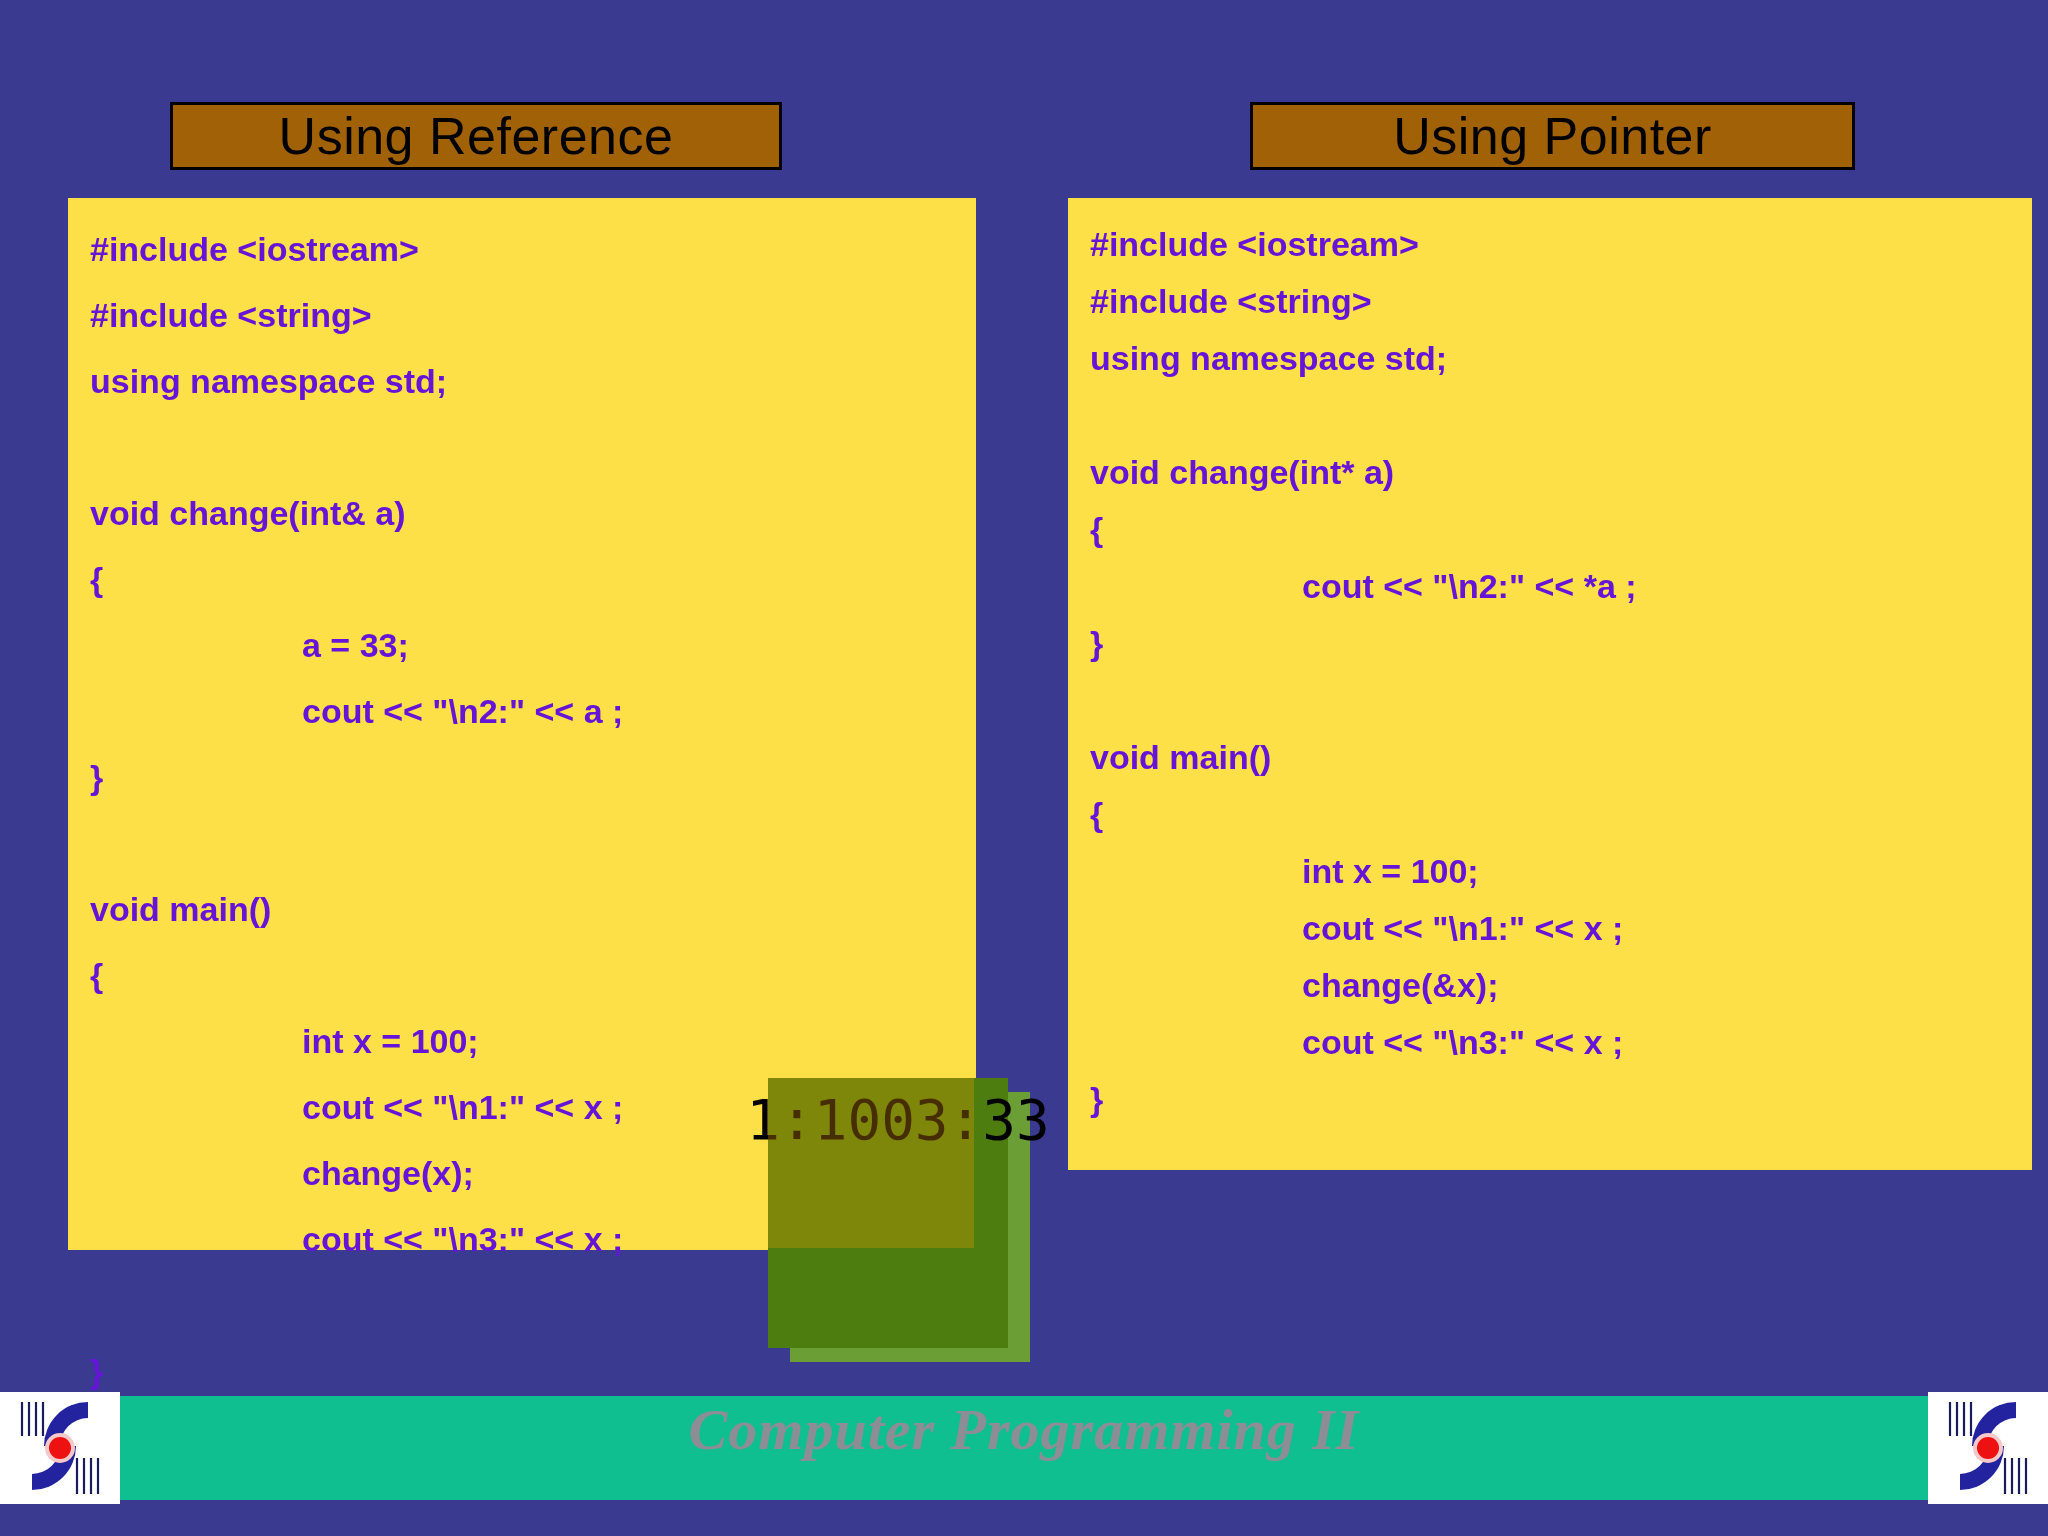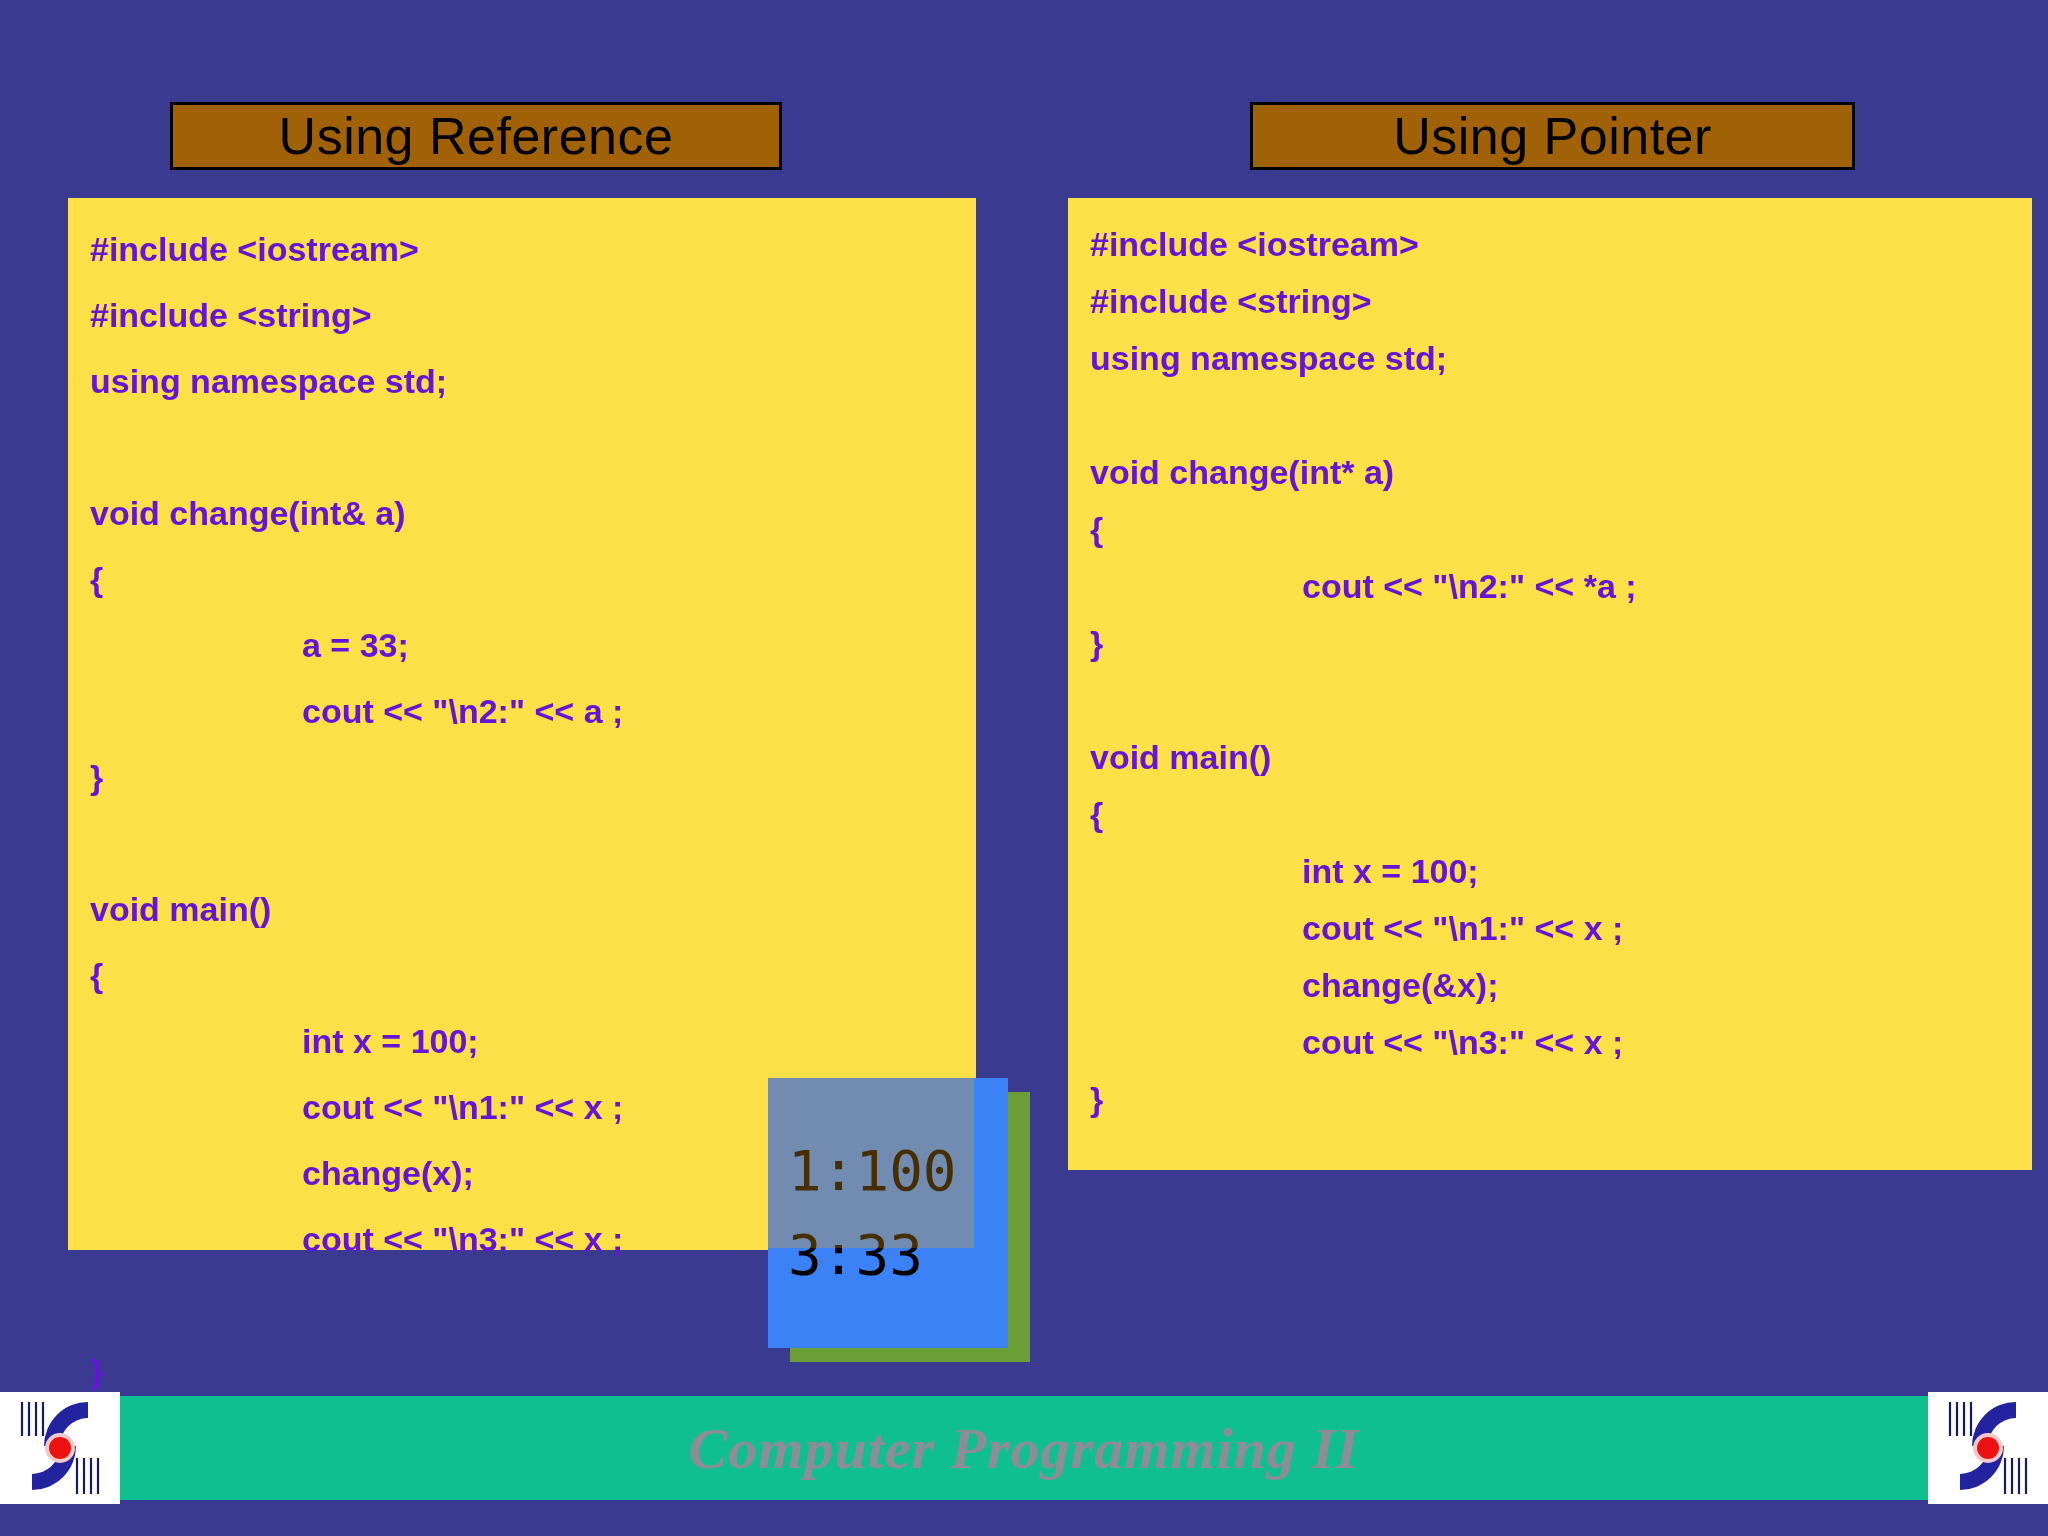--- a/index.html
+++ b/index.html
@@ -62,23 +62,23 @@
     width: 240px;
     height: 270px;
     background: #6b9e34;
   }
   #output-box {
     position: absolute;
     left: 768px;
     top: 1078px;
     width: 240px;
     height: 270px;
-    background: #3b82f6;
+    background: #4d7c0f;
     display: flex;
-    flex-direction: column;
+    flex-direction: row;
     justify-content: center;
     padding-left: 20px;
     box-sizing: border-box;
   }
   #output-box .oline {
     color: #000;
     font-family: "DejaVu Sans Mono", monospace;
     font-size: 56px;
     line-height: 84px;
     white-space: pre;
@@ -106,21 +106,21 @@
     position: absolute;
     left: 0; top: 0;
     width: 2048px; height: 104px;
     background: #10bf90;
   }
   #footer-title {
     position: absolute;
     left: 0; top: 0;
     width: 2048px; height: 104px;
     display: flex;
-    align-items: center;
+    align-items: flex-start;
     justify-content: center;
     font-family: "Liberation Serif", serif;
     font-style: italic;
     font-weight: bold;
     font-size: 58px;
     color: #8d8d95;
     letter-spacing: 1px;
   }
   .logo-tile {
     position: absolute;

